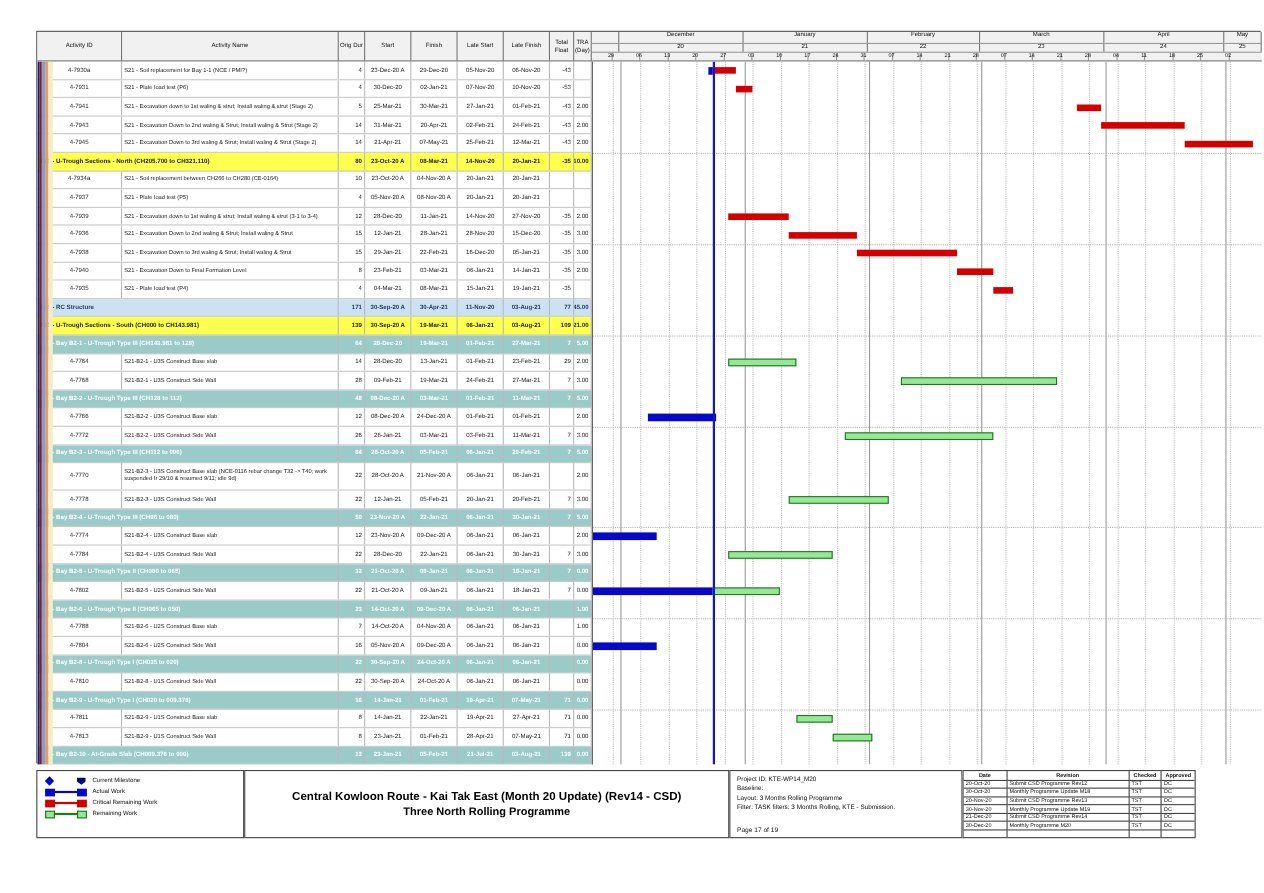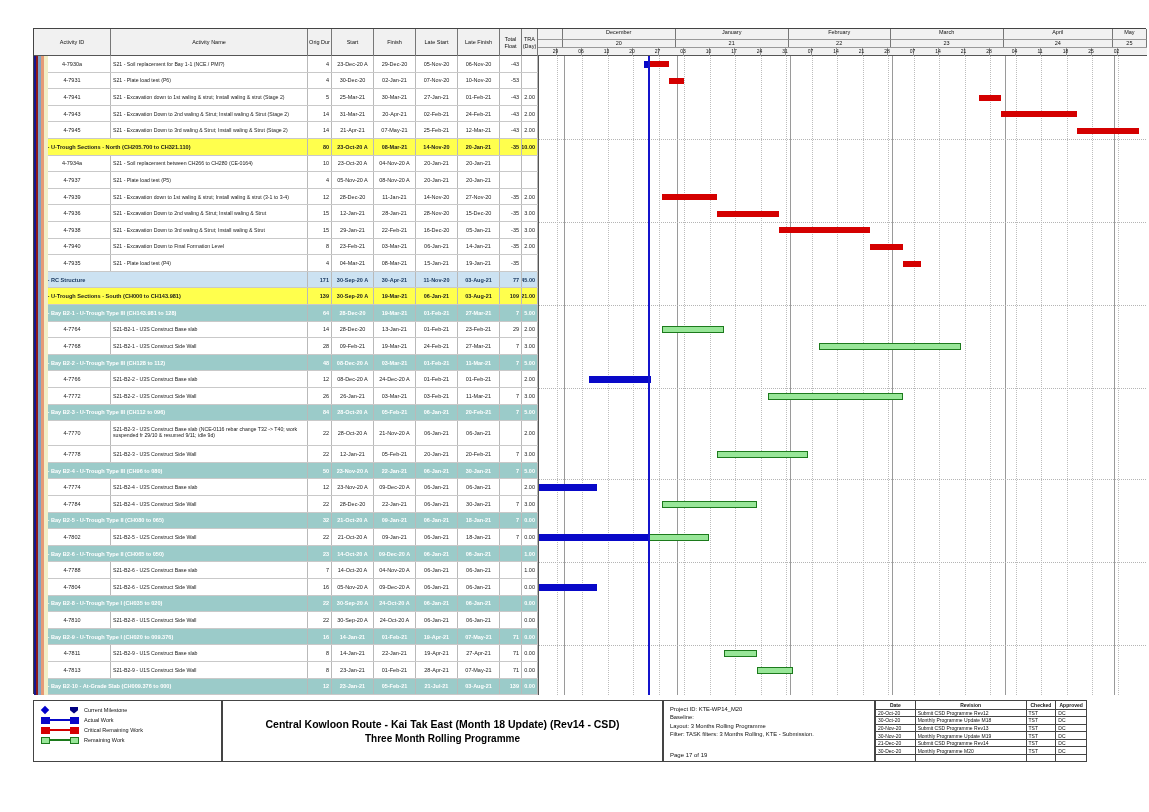--- a/index.html
+++ b/index.html
@@ -661,22 +661,22 @@
             <span class="sq" style="left: 0px; background: rgb(152, 230, 152); border: 1px solid rgb(28, 122, 28);"></span>
             <span class="sq" style="left: 29px; background: rgb(152, 230, 152); border: 1px solid rgb(28, 122, 28);"></span>
             <span class="ln" style="background: rgb(28, 122, 28);"></span>
           </span>
         </span>
       <span class="lglab">Remaining Work</span>
     </div>
   </div>
 
   <div id="title-box" class="fbox">
-    <div class="t1">Central Kowloon Route - Kai Tak East (Month 18 Update) (Rev14 - CSD)</div>
-    <div class="t2">Three Month Rolling Programme</div>
+    <div class="t1">Central Kowloon Route - Kai Tak East (Month 20 Update) (Rev14 - CSD)</div>
+    <div class="t2">Three North Rolling Programme</div>
   </div>
 
   <div id="info-box" class="fbox">
     <div class="il">Project ID: KTE-WP14_M20</div>
     <div class="il">Baseline:</div>
     <div class="il">Layout: 3 Months Rolling Programme</div>
     <div class="il">Filter: TASK filters: 3 Months Rolling, KTE - Submission.</div>
     <div class="pg">Page 17 of 19</div>
   </div>
 

